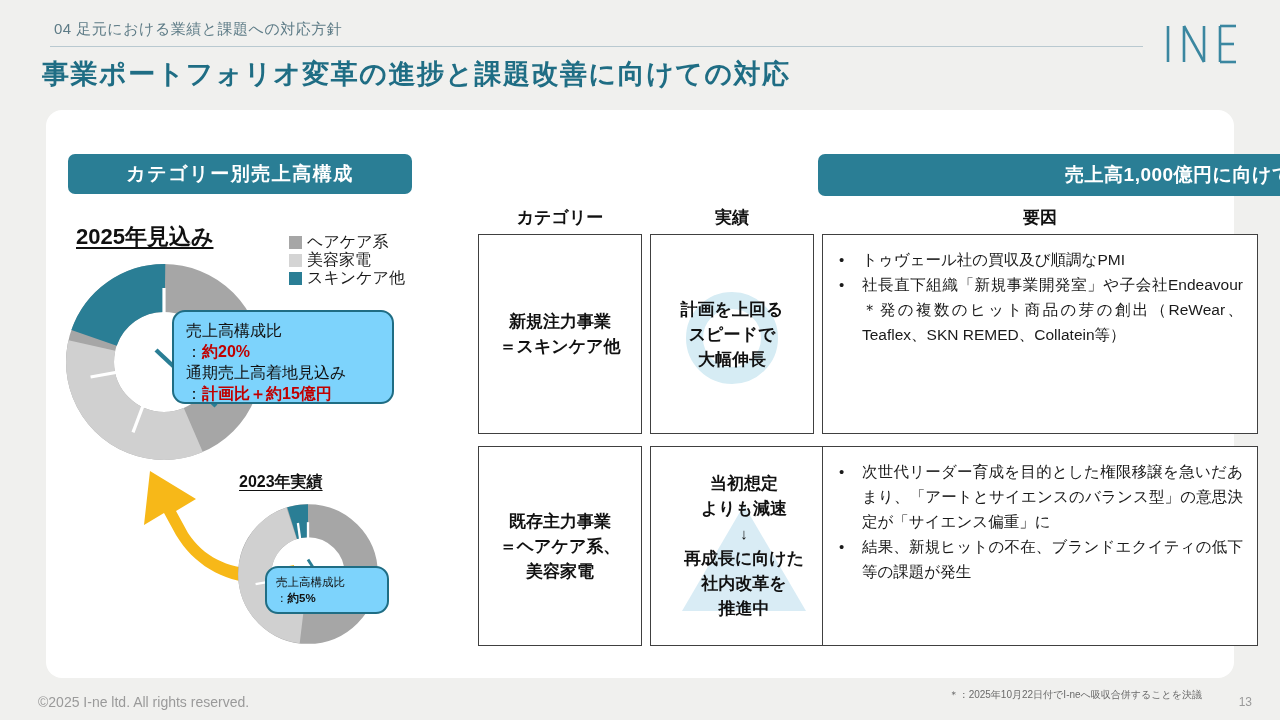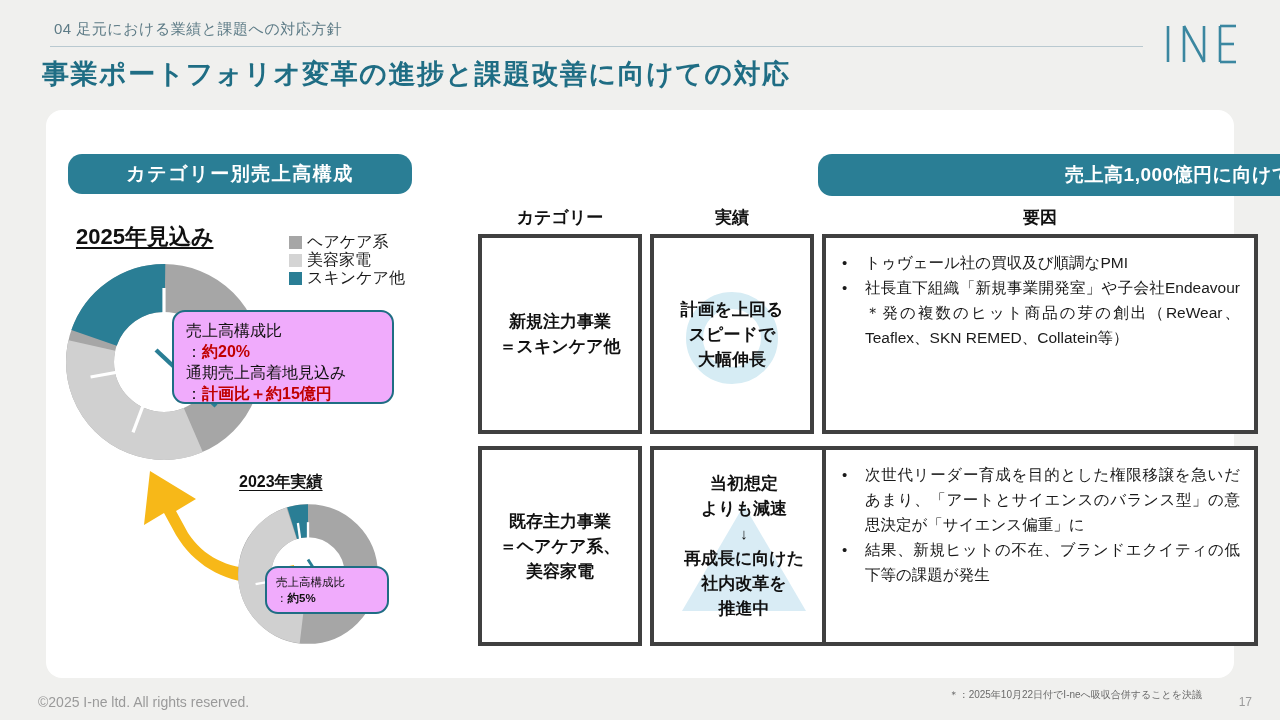--- a/index.html
+++ b/index.html
@@ -71,21 +71,21 @@
     height: 568px;
     background: #ffffff;
     border-radius: 16px;
   }
 
   
   .panel-pill {
     position: absolute;
     background: #2a7e95;
     color: #ffffff;
-    border-radius: 14px;
+    border-radius: 7px;
     font-size: 19px;
     font-weight: bold;
     letter-spacing: 1.5px;
     display: flex;
     align-items: center;
     justify-content: center;
     white-space: nowrap;
   }
 
   #left-panel-title {
@@ -135,21 +135,21 @@
     gap: 5px;
     height: 17px;
     margin-bottom: 1px;
   }
   .legend-swatch { width: 13px; height: 13px; flex: 0 0 13px; }
   .legend-text { font-size: 16px; color: #1a1a1a; white-space: nowrap; }
 
   
   .callout {
     position: absolute;
-    background: #f0abfc;
+    background: #7dd3fc;
     border: 2.5px solid #1f6d84;
     border-radius: 13px;
     color: #111111;
   }
 
   #callout-2025 {
     left: 126px;
     top: 200px;
     width: 222px;
     height: 94px;
@@ -184,21 +184,21 @@
     text-align: center;
     white-space: nowrap;
   }
   #col-header-category { left: 46px; width: 164px; }
   #col-header-result   { left: 218px; width: 164px; }
   #col-header-factor   { left: 390px; width: 436px; }
 
   .data-cell {
     position: absolute;
     background: #ffffff;
-    border: 4px solid #404040;
+    border: 1px solid #404040;
     overflow: hidden;
   }
 
   .cell-center {
     display: flex;
     align-items: center;
     justify-content: center;
     text-align: center;
     font-size: 17px;
     font-weight: bold;
@@ -435,14 +435,14 @@
         <li class="factor-item">次世代リーダー育成を目的とした権限移譲を急いだあまり、「アートとサイエンスのバランス型」の意思決定が「サイエンス偏重」に</li>
         <li class="factor-item">結果、新規ヒットの不在、ブランドエクイティの低下等の課題が発生</li>
       </ul>
     </div>
   </div>
 </div>
 
 <div id="slide-footer">
   <div id="copyright">©2025 I-ne ltd. All rights reserved.</div>
   <div id="footnote">＊：2025年10月22日付でI-neへ吸収合併することを決議</div>
-  <div id="page-number">17</div>
+  <div id="page-number">13</div>
 </div>
 
 </body></html>

